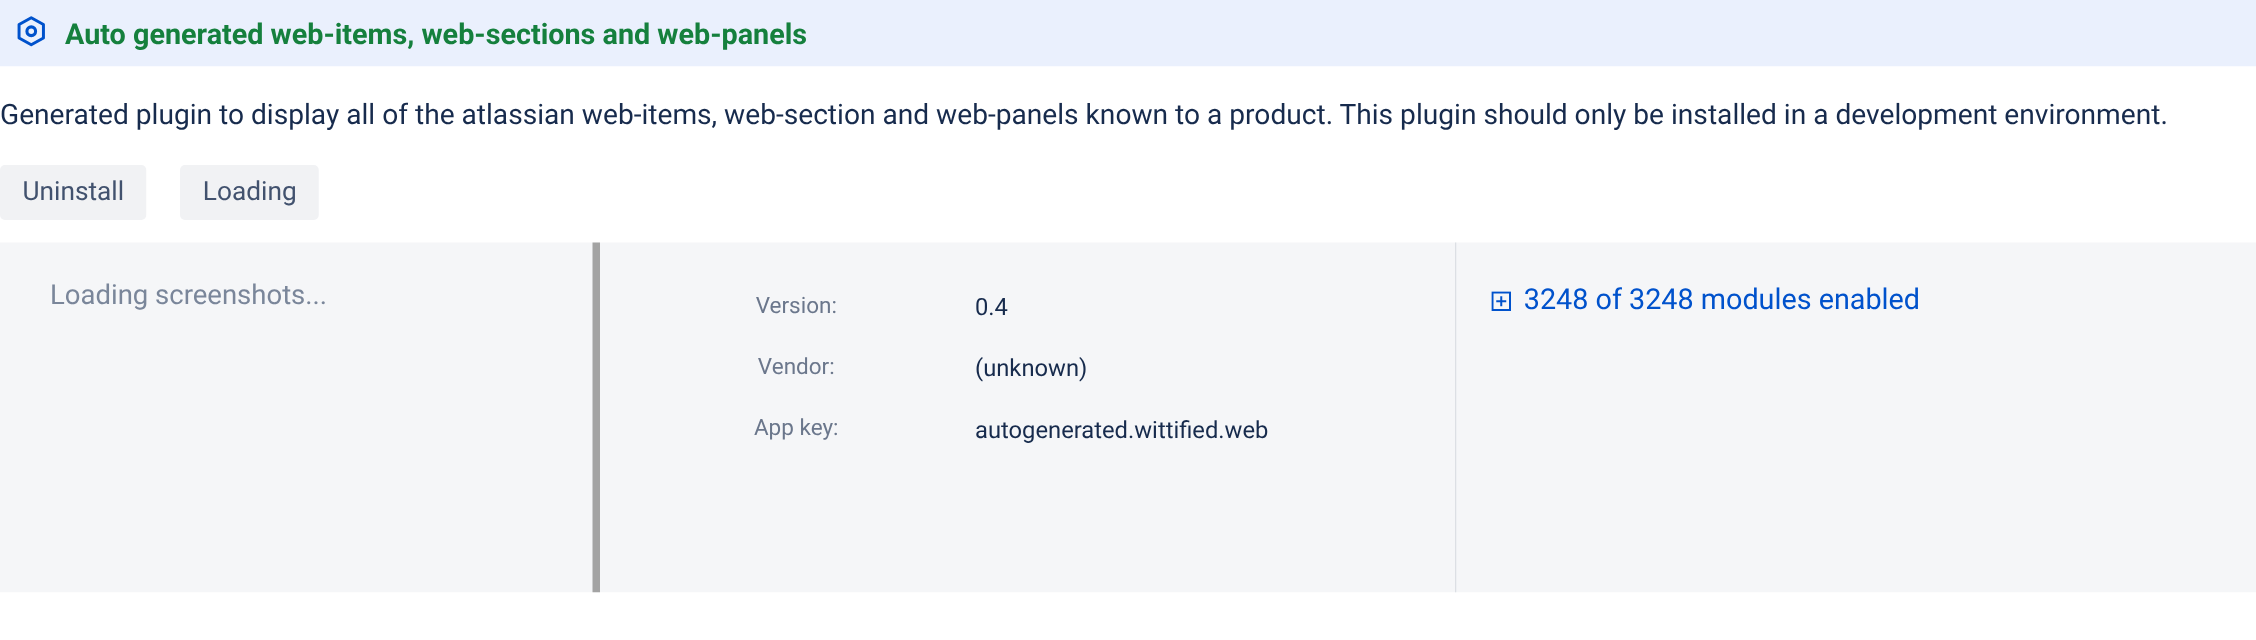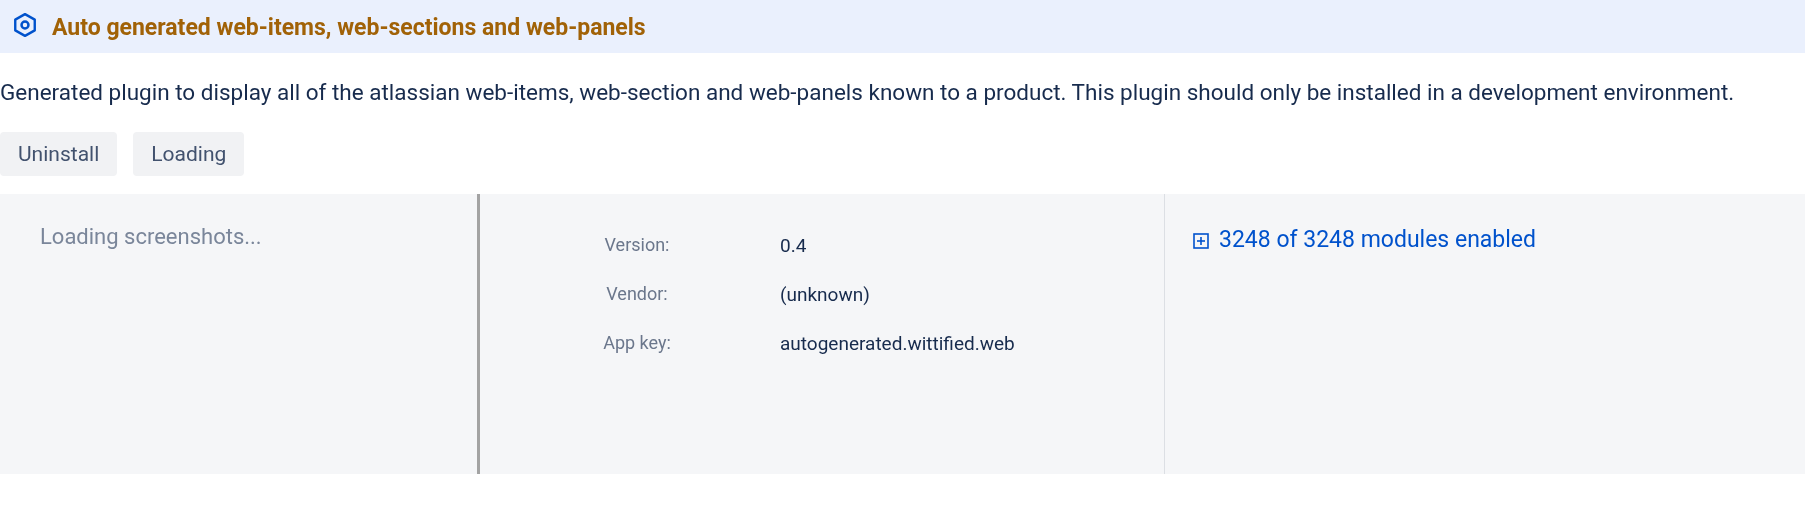--- a/index.html
+++ b/index.html
@@ -15,31 +15,31 @@
       display: flex;
       align-items: center;
       gap: 14px;
       padding: 12px 16px 10px 12px;
       background: #EAF0FD;
     }
     .header-bar svg { flex: 0 0 auto; }
     .header-title {
       font-weight: 700;
       font-size: 23px;
-      color: #a16207;
+      color: #15803d;
     }
     .description {
       padding: 22px 0 16px 0;
       font-size: 22.5px;
       line-height: 1.55;
       color: #172B4D;
     }
     .button-row {
       display: flex;
-      gap: 16px;
+      gap: 27px;
       padding: 6px 0 18px 0;
     }
     .btn {
       background: #F1F2F4;
       border: none;
       border-radius: 4px;
       padding: 10px 18px;
       font-size: 21px;
       color: #42526E;
       cursor: pointer;
@@ -48,21 +48,21 @@
     .info-panel {
       display: grid;
       grid-template-columns: 480px 1fr 640px;
       background: #F5F6F8;
       min-height: 280px;
     }
     .col {
       padding: 30px 40px 30px 40px;
     }
     .col-left {
-      border-right: 3px solid #a3a3a3;
+      border-right: 6px solid #a3a3a3;
       color: #7A869A;
       font-size: 22px;
     }
     .col-center {
       border-right: 1px solid #DCDFE4;
     }
     .col-center .row {
       display: flex;
       margin: 10px 0 26px 0;
     }

